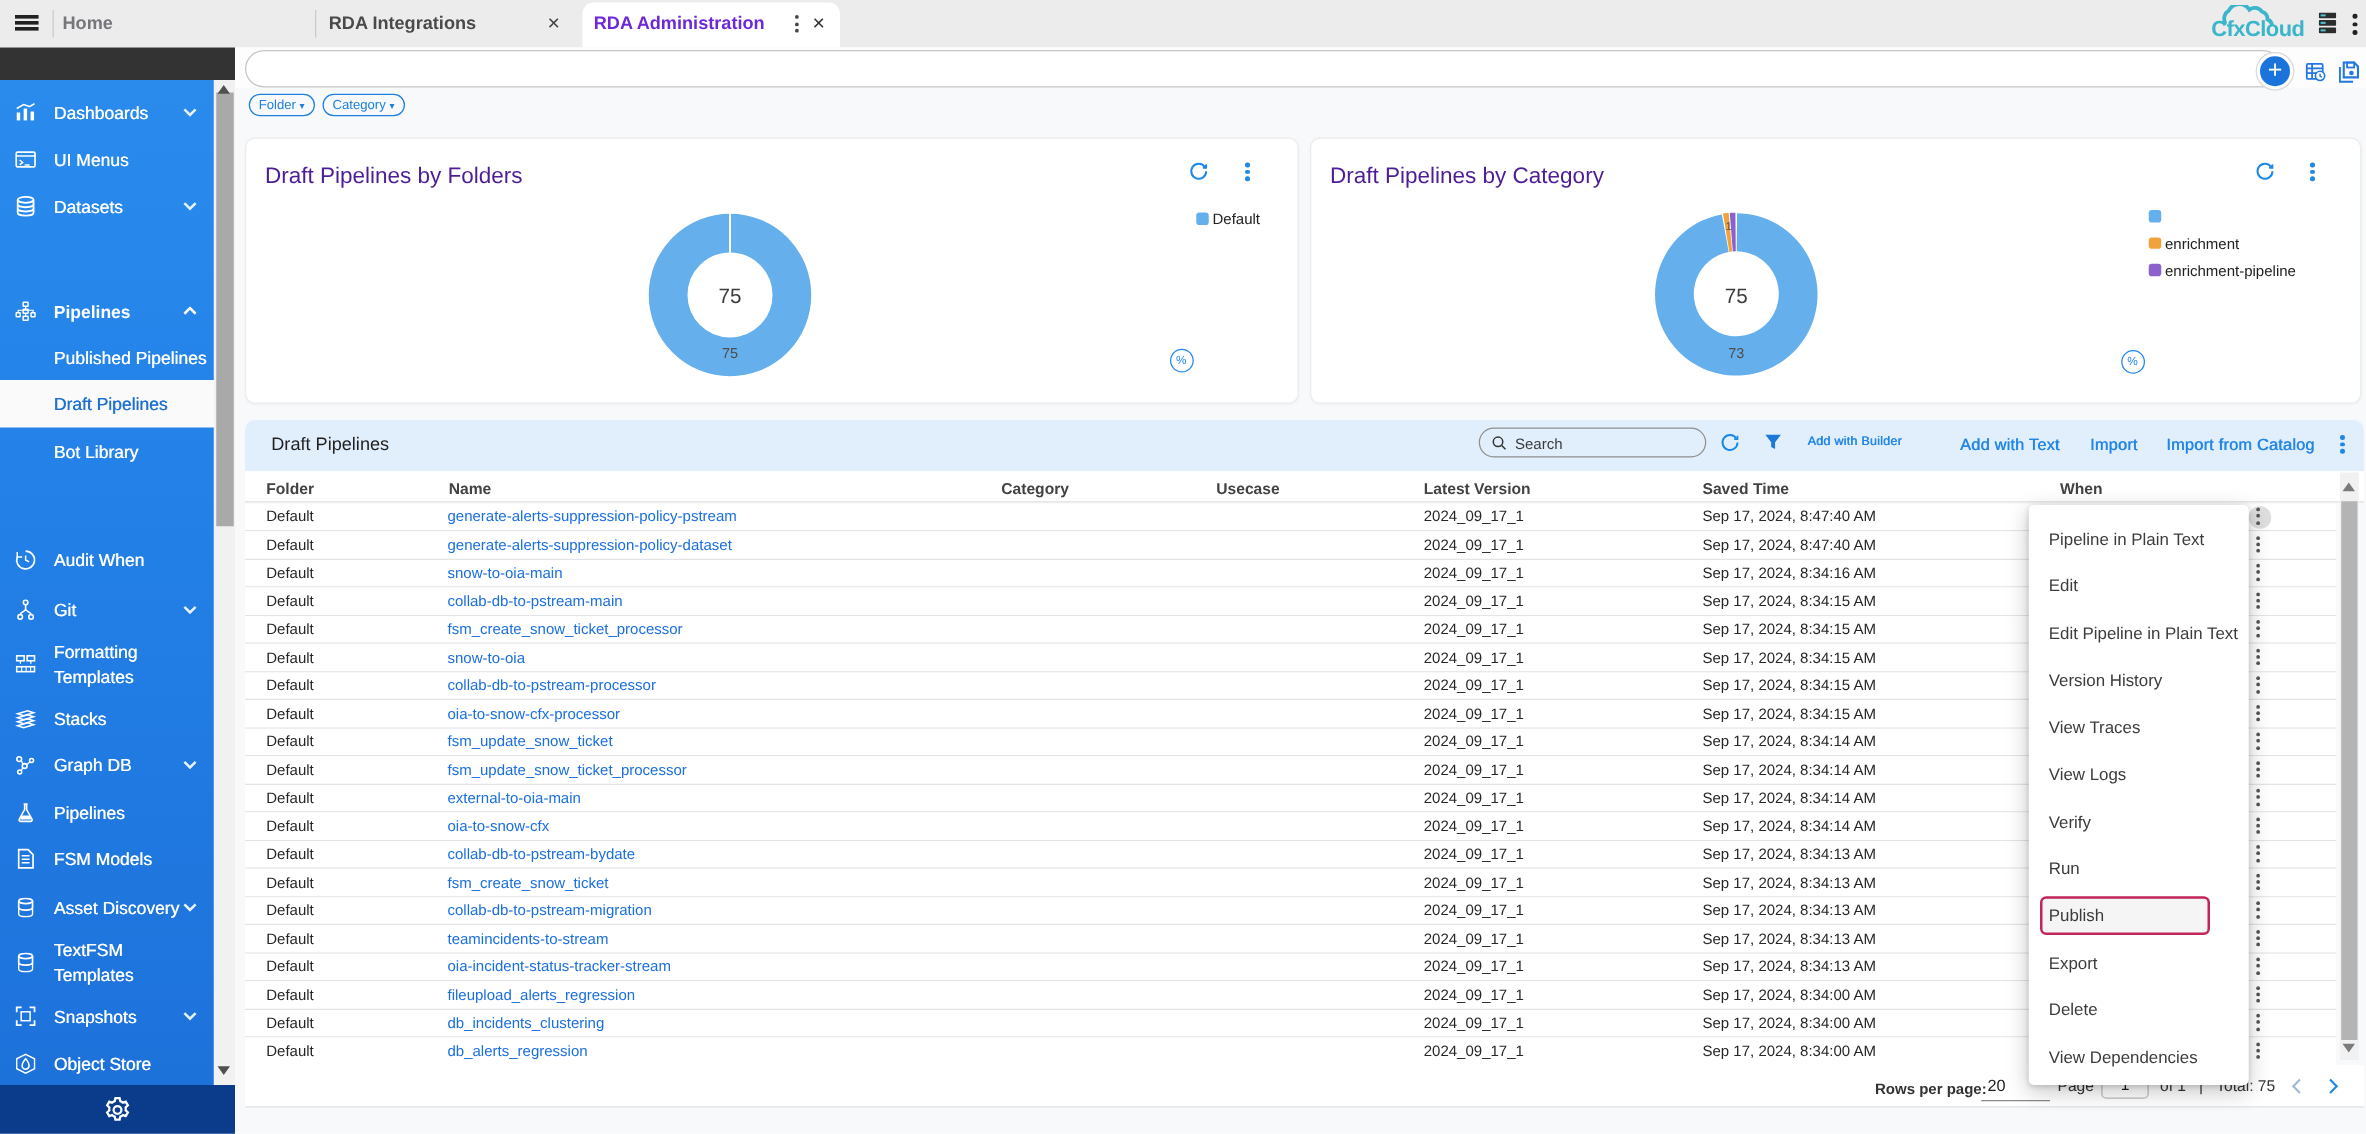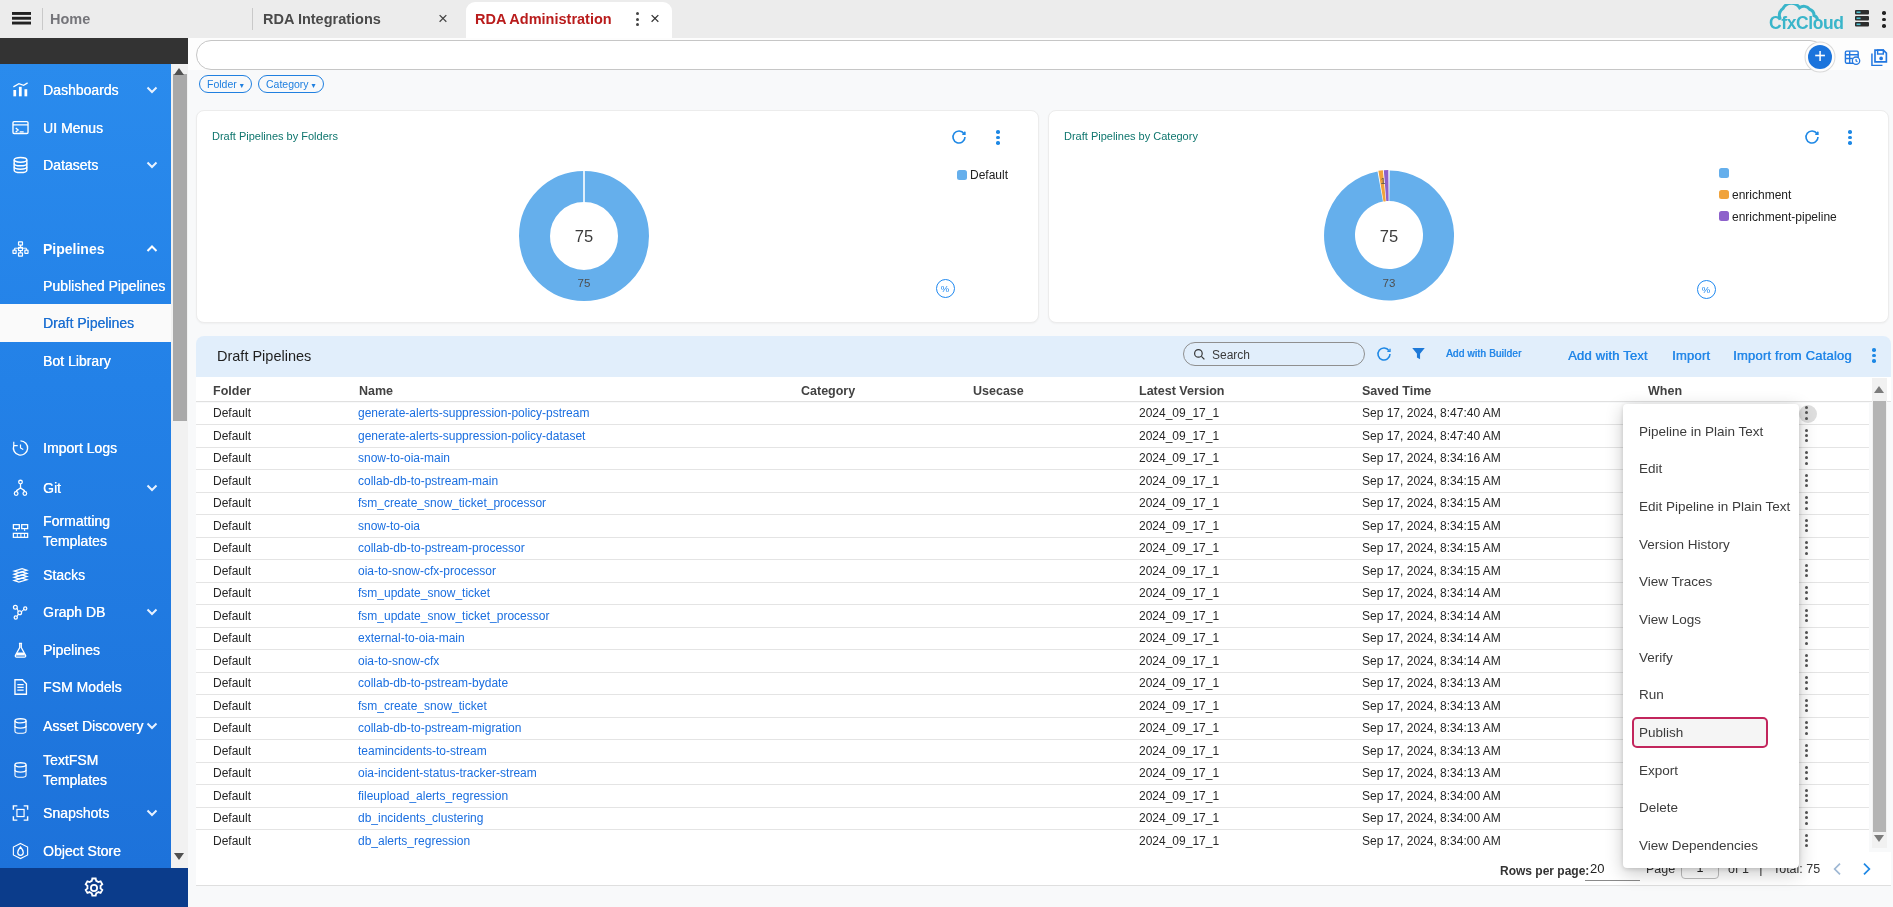--- a/index.html
+++ b/index.html
@@ -26,21 +26,21 @@
 .navsel { background:#fafafa; }
 .navsel .navlabel { color:#1b6fd2; text-shadow:0.3px 0 0 rgba(27,111,210,.8); }
 .navsub .navlabel { font-weight:400; }
 
 #content { position:absolute; left:188px; top:38px; width:1705px; height:869px; background:#f8f9fa; }
 #searcharea { position:absolute; left:188px; top:38px; width:1705px; height:32px; background:#fdfdfd; }
 #searchpill { position:absolute; left:196px; top:40px; width:1629px; height:30px; border:1px solid #c6c6c6; border-radius:16px; background:#fff; }
 #plusbtn { position:absolute; left:1808px; top:45px; width:24px; height:24px; border-radius:50%; background:#1b74dc; color:#fff; text-align:center; line-height:22px; font-size:20px; font-weight:400; box-shadow:0 0 0 2.5px #fdfdfd, 0 0 0 3.5px #d9d9d9; }
 .chip { position:absolute; top:75px; height:18px; border:1px solid #2080e0; border-radius:9px; color:#2080e0; font-size:10.5px; line-height:16px; padding:0 7px; background:#f8f9fa; }
 .card { position:absolute; background:#fff; border:1px solid #ececec; border-radius:8px; box-shadow:0 1px 2px rgba(0,0,0,0.04); }
-.cardtitle { position:absolute; left:15px; top:19px; font-size:11px; color:#0f766e;text-align:right; }
+.cardtitle { position:absolute; left:15px; top:19px; font-size:18px; color:#4c1d95;text-align:right; }
 .pctbtn { position:absolute; width:19px; height:19px; border:1.5px solid #1e88f0; border-radius:50%; color:#1e88f0; font-size:9.5px; text-align:center; line-height:17px; }
 .legsq { position:absolute; width:9.5px; height:9.5px; border-radius:2.5px; }
 .legtxt { position:absolute; font-size:12px; color:#212121; }
 #ttoolbar { position:absolute; left:196px; top:336px; width:1695px; height:41px; background:#e1eefb; border-radius:8px 8px 0 0; }
 #thead { position:absolute; left:196px; top:377px; width:1695px; height:25px; background:#fff; border-bottom:1px solid #e0e0e0; }
 .th { position:absolute; top:7px; font-size:12.5px; font-weight:700; color:#424242; }
 .row { position:absolute; left:196px; width:1673px; height:22.5px; border-bottom:1px solid #e4e4e4; background:#fff; }
 .cell { position:absolute; top:50%; transform:translateY(-50%); font-size:12px; color:#262626; white-space:nowrap; }
 .cname { color:#1b6fe0; }
 .kebab { position:absolute; left:1608px; top:50%; transform:translateY(-50%); width:4px; height:14px; }
@@ -64,21 +64,21 @@
       <rect x="0" y="0" width="19" height="2.9" fill="#222"></rect>
       <rect x="0" y="4.8" width="19" height="2.9" fill="#222"></rect>
       <rect x="0" y="9.6" width="19" height="2.9" fill="#222"></rect>
     </svg>
   <div class="tabsep" style="left:42px"></div>
   <div class="tabtxt" style="left:50px;color:#75757a">Home</div>
   <div class="tabsep" style="left:252px"></div>
   <div class="tabtxt" style="left:263px;color:#4a4a4a">RDA Integrations</div>
   <div class="closex" style="left:438px">×</div>
   <div id="activetab"></div>
-  <div class="tabtxt" style="left:475px;color:#b91c1c">RDA Administration</div>
+  <div class="tabtxt" style="left:475px;color:#6d28d9">RDA Administration</div>
   <div class="abs" style="left:636px;top:12px;width:3px;">
     <div style="width:3px;height:3px;border-radius:50%;background:#444;margin-bottom:2.5px"></div>
     <div style="width:3px;height:3px;border-radius:50%;background:#444;margin-bottom:2.5px"></div>
     <div style="width:3px;height:3px;border-radius:50%;background:#444"></div>
   </div>
   <div class="closex" style="left:650px;color:#333">×</div>
   <svg class="abs" style="left:1769px;top:4px" width="80" height="31" viewBox="0 0 80 31">
     <path d="M11 14 A7.5 7.5 0 0 1 14 4.5 A9.5 9.5 0 0 1 30.5 3.8 A7 7 0 0 1 40.5 5.2 A6.5 6.5 0 0 1 45 11.5 A5.5 5.5 0 0 1 48.5 15.5" fill="none" stroke="#3ab5ca" stroke-width="3" stroke-linecap="round"></path>
     <text x="0" y="24.5" font-size="17.5" font-weight="700" fill="#3ab5ca" font-family="Liberation Sans" letter-spacing="-0.4">CfxCloud</text>
   </svg>
@@ -501,21 +501,21 @@
     </div>
   <div class="navitem nav1 navsub" style="top:280px">
       <span class="navlabel">Bot Library</span>
     </div>
   <div class="navitem nav1" style="top:367px">
       <svg class="navicon" viewBox="0 0 24 24" fill="none" stroke="#fff" stroke-width="1.7">
         <path d="M12 3 A9 9 0 1 1 3.5 9"></path>
         <path d="M3.5 4 V9 H8.5" stroke-width="1.5"></path>
         <path d="M12 7.5 V12 L15.5 14" stroke-width="1.5"></path>
       </svg>
-      <span class="navlabel">Import Logs</span>
+      <span class="navlabel">Audit When</span>
     </div>
   <div class="navitem nav1" style="top:407px">
       <svg class="navicon" viewBox="0 0 24 24" fill="none" stroke="#fff" stroke-width="1.6">
         <circle cx="12" cy="4.5" r="2.3"></circle>
         <circle cx="6.5" cy="19" r="2.3"></circle>
         <circle cx="17.5" cy="19" r="2.3"></circle>
         <path d="M12 7 V11 M12 11 C12 14 6.5 13.5 6.5 16.7 M12 11 C12 14 17.5 13.5 17.5 16.7"></path>
       </svg>
       <span class="navlabel">Git</span>
       <svg class="navchev" viewBox="0 0 12 8">

